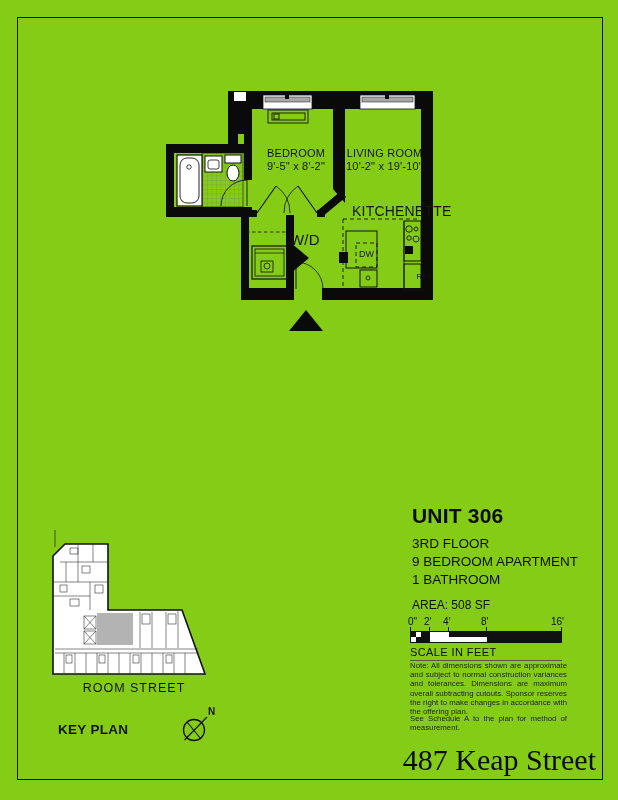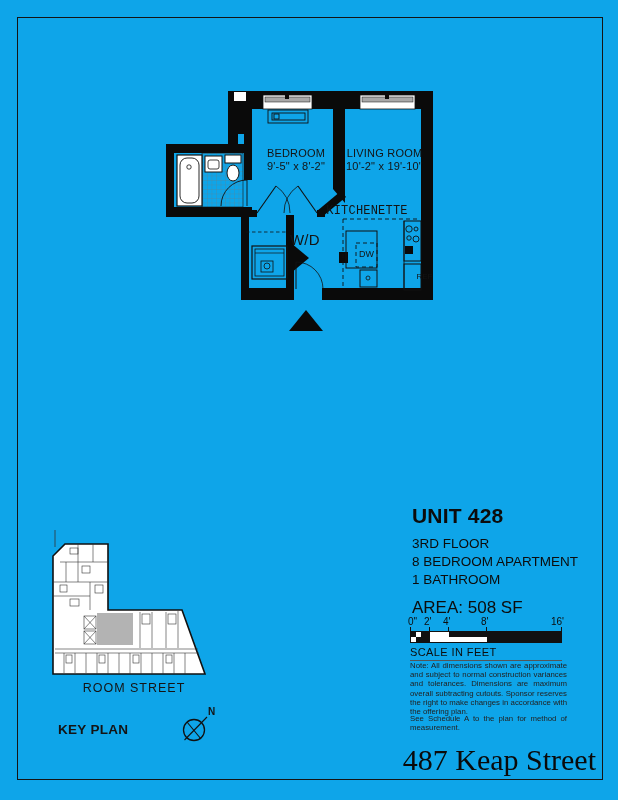--- a/index.html
+++ b/index.html
@@ -1,31 +1,31 @@
 <!DOCTYPE html>
 <html><head>
 <meta charset="utf-8">
 <style>
   html,body{margin:0;padding:0;background:#fff;}
-  .page{position:relative;width:618px;height:800px;background:#0ea5e9;overflow:hidden;
+  .page{position:relative;width:618px;height:800px;background:#84cc16;overflow:hidden;
         font-family:"Liberation Sans",sans-serif;color:#0c0c0c;}
   .page-border{position:absolute;left:17px;top:17px;width:584px;height:761px;
         border:1.6px solid #141414;}
   svg{position:absolute;}
   .lbl{position:absolute;color:#141414;}
   .room-label{font-size:11px;line-height:13px;text-align:center;letter-spacing:.2px;}
   .small-label{font-size:15px;letter-spacing:.2px;}
   .tiny-label{font-size:8px;letter-spacing:0;}
   .keap{font-size:12.5px;letter-spacing:1px;}
   .keyplan-title{font-size:13.5px;font-weight:bold;letter-spacing:.3px;}
   .north{font-size:10px;font-weight:bold;}
   .unit-info{position:absolute;left:412px;top:504px;width:180px;}
   .unit-title{font-size:21px;font-weight:bold;letter-spacing:.2px;margin:0 0 7px 0;}
   .unit-line{font-size:13.5px;line-height:18px;margin:0;}
-  .unit-area{font-size:17px;margin:9px 0 11px 0;}
+  .unit-area{font-size:12px;margin:9px 0 11px 0;}
   .scale-wrap{position:absolute;left:410px;top:616px;width:152px;}
   .scale-labels{position:relative;height:11px;font-size:10px;}
   .scale-labels span{position:absolute;top:0;}
   .sl-0{left:-2px;} .sl-1{left:14px;} .sl-2{left:33px;} .sl-3{left:71px;} .sl-4{left:141px;}
   .scale-ticks{position:relative;height:4px;}
   .scale-ticks i{position:absolute;top:0;width:1px;height:4px;background:#111;}
   .tk-0{left:0;} .tk-1{left:19px;} .tk-2{left:38px;} .tk-3{left:76px;} .tk-4{left:151px;}
   .scale-bar{position:relative;width:150px;height:10px;border:1px solid #111;background:#fff;}
   .scale-bar div{position:absolute;}
   .sb-c1{left:0;top:0;width:4.75px;height:5px;background:#111;}
@@ -150,21 +150,21 @@
   </svg>
 
   <div class="lbl room-label" style="left:250px;top:147px;width:92px;">
     <div>BEDROOM</div>
     <div>9'-5" x 8'-2"</div>
   </div>
   <div class="lbl room-label" style="left:337px;top:147px;width:95px;">
     <div>LIVING ROOM</div>
     <div>10'-2" x 19'-10"</div>
   </div>
-  <div class="lbl room-label" style="left:324px;top:205px;width:86px;font-size:12px;font-family:Liberation Mono, monospace;">KITCHENETTE</div>
+  <div class="lbl room-label" style="left:352px;top:205px;width:86px;font-size:14px;">KITCHENETTE</div>
   <div class="lbl small-label" style="left:290px;top:231px;">W/D</div>
   <div class="lbl tiny-label" style="left:359px;top:249px;font-size:9px;">DW</div>
   <div class="lbl tiny-label" style="left:404px;top:272px;width:41px;text-align:center;">REF</div>
 
   <svg style="left:40px;top:528px" width="175" height="152" viewBox="40 528 175 152">
     <line x1="55" y1="530" x2="55" y2="547" stroke="#333" stroke-width="0.8"></line>
     <polygon points="65,544 108,544 108,610 182,610 205,674 53,674 53,556" fill="#ffffff" stroke="#111" stroke-width="1.6"></polygon>
 
     <rect x="97" y="613" width="36" height="32" fill="#b3b3b3"></rect>
 
@@ -217,23 +217,23 @@
   <div class="lbl keyplan-title" style="left:58px;top:722px;">KEY PLAN</div>
 
   <svg style="left:180px;top:710px" width="36" height="36" viewBox="0 0 36 36">
     <circle cx="14" cy="20" r="10.5" fill="none" stroke="#111" stroke-width="1.3"></circle>
     <line x1="4.5" y1="30" x2="27" y2="7" stroke="#111" stroke-width="1.1"></line>
     <line x1="7" y1="12" x2="21" y2="29" stroke="#111" stroke-width="1.1"></line>
   </svg>
   <div class="lbl north" style="left:208px;top:706px;">N</div>
 
   <div class="unit-info">
-    <p class="unit-title">UNIT 428</p>
+    <p class="unit-title">UNIT 306</p>
     <p class="unit-line">3RD FLOOR</p>
-    <p class="unit-line">8 BEDROOM APARTMENT</p>
+    <p class="unit-line">9 BEDROOM APARTMENT</p>
     <p class="unit-line">1 BATHROOM</p>
     <p class="unit-area">AREA: 508 SF</p>
   </div>
 
   <div class="scale-wrap">
     <div class="scale-labels">
       <span class="sl-0">0"</span>
       <span class="sl-1">2'</span>
       <span class="sl-2">4'</span>
       <span class="sl-3">8'</span>

